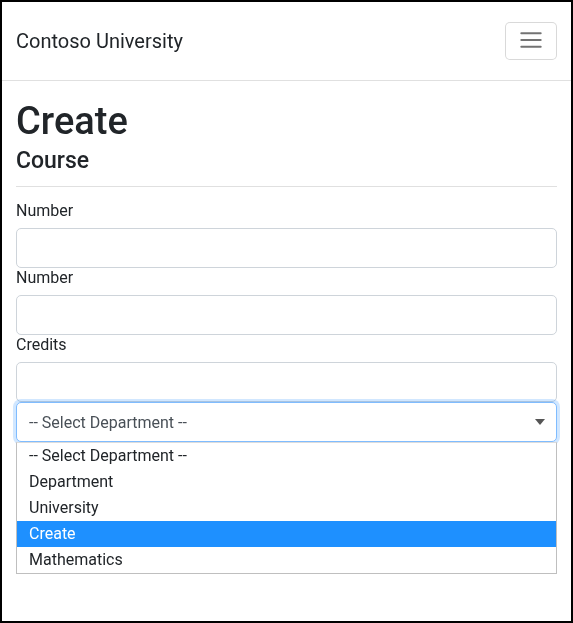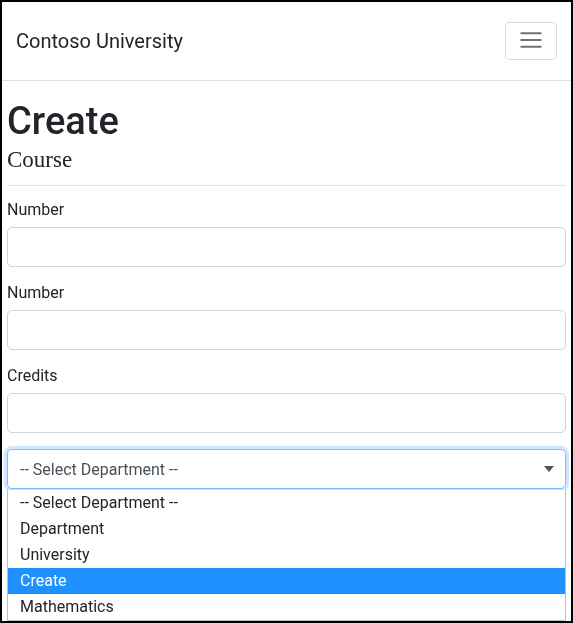--- a/index.html
+++ b/index.html
@@ -2,25 +2,25 @@
 <html><head>
   <meta charset="utf-8">
   <style>
     * { box-sizing: border-box; margin: 0; padding: 0; }
     html, body { width: 573px; height: 623px; font-family: -apple-system, BlinkMacSystemFont, "Segoe UI", Roboto, "Helvetica Neue", Arial, sans-serif; color: #212529; }
     body { border: 2px solid #000; background: #fff; overflow: hidden; }
     .navbar { display: flex; align-items: center; justify-content: space-between; padding: 20px 14px; border-bottom: 1px solid #e0e0e0; }
     .navbar-brand { font-size: 20px; color: #212529; }
     .navbar-toggler { width: 52px; height: 38px; border: 1px solid rgba(0,0,0,0.15); border-radius: 5px; background: #fff; display: flex; align-items: center; justify-content: center; cursor: pointer; }
     .navbar-toggler svg { width: 26px; height: 18px; }
-    .container { padding: 12px 5px; }
+    .container { padding: 12px 14px; }
     h1 { font-size: 38px; font-weight: 500; margin-top: 6px; margin-bottom: 4px; }
-    h4 { font-size: 23px; font-weight: 500; margin-bottom: 12px; font-family: Liberation Serif, serif; }
+    h4 { font-size: 23px; font-weight: 500; margin-bottom: 12px; }
     hr { border: none; border-top: 1px solid rgba(0,0,0,0.12); margin-bottom: 14px; }
-    .form-group { margin-bottom: 16px; }
+    .form-group { }
     .form-label { display: block; font-size: 16px; color: #212529; margin-bottom: 8px; }
     .form-control { display: block; width: 100%; height: 40px; padding: 6px 12px; font-size: 16px; border: 1px solid #ced4da; border-radius: 5px; background: #fff; }
     .select-wrap { position: relative; }
     .form-select { display: flex; align-items: center; width: 100%; height: 40px; padding: 6px 12px; font-size: 16px; border: 1px solid #7fbcff; border-radius: 5px; background: #fff; box-shadow: 0 0 0 3px rgba(0,123,255,0.18); color: #495057; }
     .form-select .caret { position: absolute; right: 12px; top: 50%; transform: translateY(-50%); width: 0; height: 0; border-left: 5px solid transparent; border-right: 5px solid transparent; border-top: 6px solid #555; }
     .dropdown { position: absolute; left: 0; right: 0; top: 40px; background: #fff; border: 1px solid #bfbfbf; border-top: 1px solid #dcdcdc; z-index: 10; }
     .dropdown-option { padding: 2px 12px; font-size: 16px; color: #212529; cursor: pointer; line-height: 22px; }
     .dropdown-option.highlight { background: #1e90ff; color: #fff; }
   </style>
 </head>

